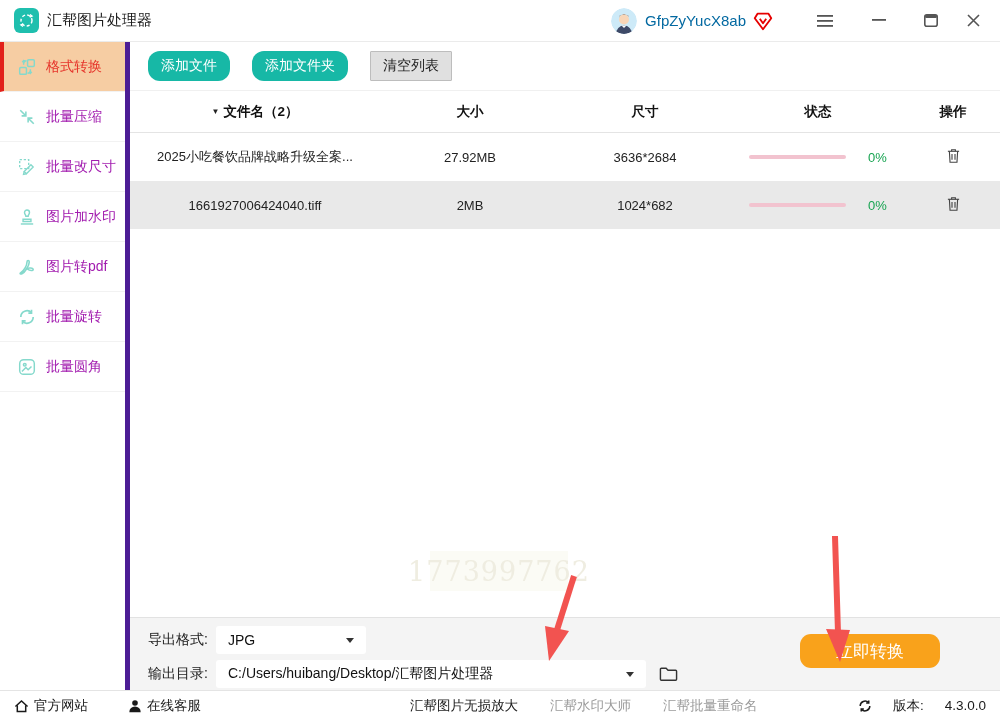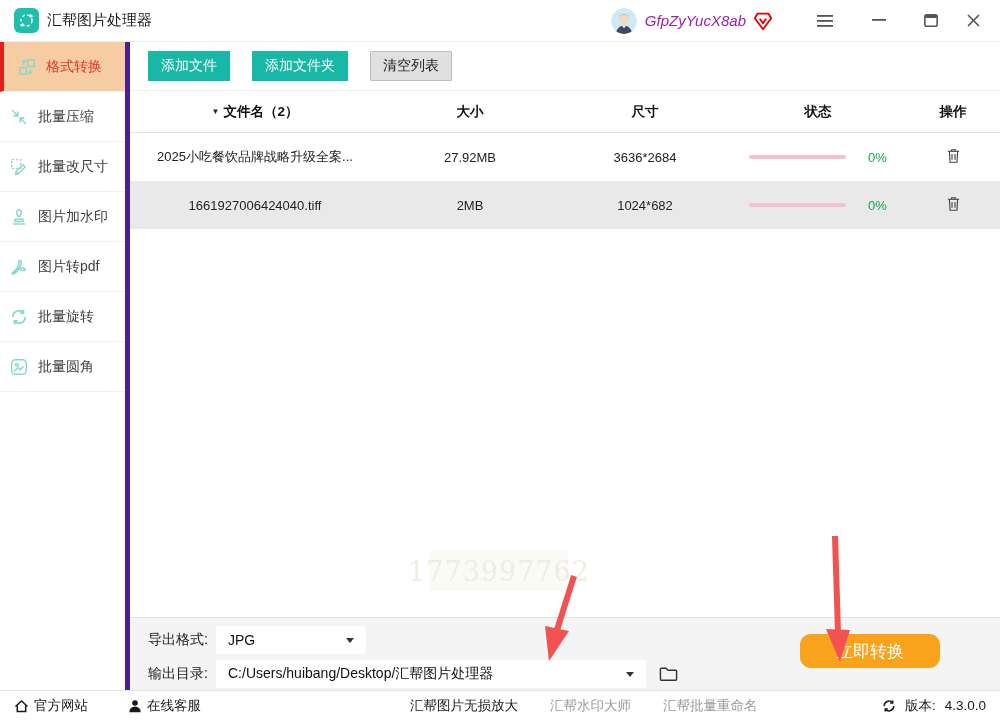--- a/index.html
+++ b/index.html
@@ -6,38 +6,38 @@
   html,body { width:1000px; height:720px; }
   body { font-family:"Liberation Sans","DejaVu Sans",sans-serif; background:#fff; }
   .window { position:relative; width:1000px; height:720px; background:#fff; outline:1px solid #d4d4d4; overflow:hidden; }
 
   
   .titlebar { display:flex; align-items:center; height:42px; padding:0 14px; background:#fff; border-bottom:1px solid #ebebeb; }
   .app-icon { width:25px; height:25px; border-radius:6px; background:#1fbfae; display:flex; align-items:center; justify-content:center; }
   .app-title { margin-left:8px; font-size:15px; color:#1a1a1a; }
   .tb-right { margin-left:auto; display:flex; align-items:center; }
   .avatar { width:26px; height:26px; border-radius:50%; overflow:hidden; }
-  .username { margin-left:8px; font-size:15px; color:#a21caf;font-style:italic; }
+  .username { margin-left:8px; font-size:15px; color:#0369a1; }
   .vip { margin-left:6px; display:flex; }
   .winbtn { background:none; border:none; cursor:pointer; display:flex; align-items:center; justify-content:center; width:26px; height:26px; }
   .btn-menu { margin-left:38px; }
   .btn-min { margin-left:28px; }
   .btn-max { margin-left:26px; }
   .btn-close { margin-left:16px; }
 
   
   .sidebar { position:absolute; left:0; top:42px; bottom:30px; width:130px; background:#fff; border-right:5px solid #4c1d95; }
-  .side-item { height:50px; display:flex; align-items:center; padding-left:10px; gap:10px; font-size:14px; color:#404040; border-bottom:1px solid #f2f2f2; cursor:pointer; }
+  .side-item { height:50px; display:flex; align-items:center; padding-left:18px; gap:10px; font-size:14px; color:#a21caf; border-bottom:1px solid #f2f2f2; cursor:pointer; }
   .side-item .sicon { width:18px; height:18px; color:#85d9cc; display:flex; }
   .side-item.active { background:#f6cda3; color:#e6352b; border-left:4px solid #e2201a; padding-left:14px; }
 
   
   .main { position:absolute; left:130px; top:42px; right:0; bottom:30px; display:flex; flex-direction:column; background:#fff; }
   .toolbar { height:48px; display:flex; align-items:center; padding-left:18px; gap:22px; }
-  .btn-teal { background:#17b8a6; color:#fff; border:none; border-radius:0; padding:6px 13px; font-size:14px; cursor:pointer; font-family:inherit; }
+  .btn-teal { background:#17b8a6; color:#fff; border:none; border-radius:12px; padding:6px 13px; font-size:14px; cursor:pointer; font-family:inherit; }
   .btn-gray { background:#e0e0e0; color:#222; border:1px solid #bdbdbd; border-radius:1px; padding:5px 12px; font-size:14px; cursor:pointer; font-family:inherit; }
 
   .cols { display:grid; grid-template-columns:250px 180px 170px 176px 94px; align-items:center; }
   .thead { height:43px; border-top:1px solid #f0f0f0; border-bottom:1px solid #e4e4e4; font-size:13.5px; font-weight:bold; color:#111; }
   .thead > div { text-align:center; }
   .th-name { display:flex; align-items:center; justify-content:center; gap:4px; }
   .sort-caret { font-size:8px; color:#222; }
   .trow { height:48px; font-size:13px; color:#222; }
   .trow > div { text-align:center; }
   .trow.alt { background:#e9e9e9; }
@@ -60,21 +60,21 @@
   .folder-btn { background:none; border:none; margin-left:13px; cursor:pointer; display:flex; }
   .btn-convert { position:absolute; right:60px; bottom:22px; width:140px; height:34px; background:#f9a21b; color:#fff; border:none; border-radius:11px; font-size:17px; cursor:pointer; font-family:inherit; }
 
   
   .statusbar { position:absolute; left:0; bottom:0; width:1000px; height:30px; background:#fff; border-top:1px solid #e4e4e4; display:flex; align-items:center; padding:0 14px; font-size:13.5px; color:#1a1a1a; }
   .sb-item { display:flex; align-items:center; gap:5px; cursor:pointer; }
   .sb-support { margin-left:40px; }
   .sb-links { position:absolute; left:410px; display:flex; gap:32px;text-align:right; }
   .sb-link { cursor:pointer; }
   .sb-link.dim { color:#9b9b9b; }
-  .sb-version { margin-left:auto; display:flex; align-items:center; gap:9px; }
+  .sb-version { margin-left:auto; display:flex; align-items:center; gap:21px; }
 
   .overlay { position:absolute; inset:0; pointer-events:none; z-index:60; }
 </style>
 </head>
 <body>
 
 <div class="window">
 
   <div class="titlebar">
     <span class="app-icon">

